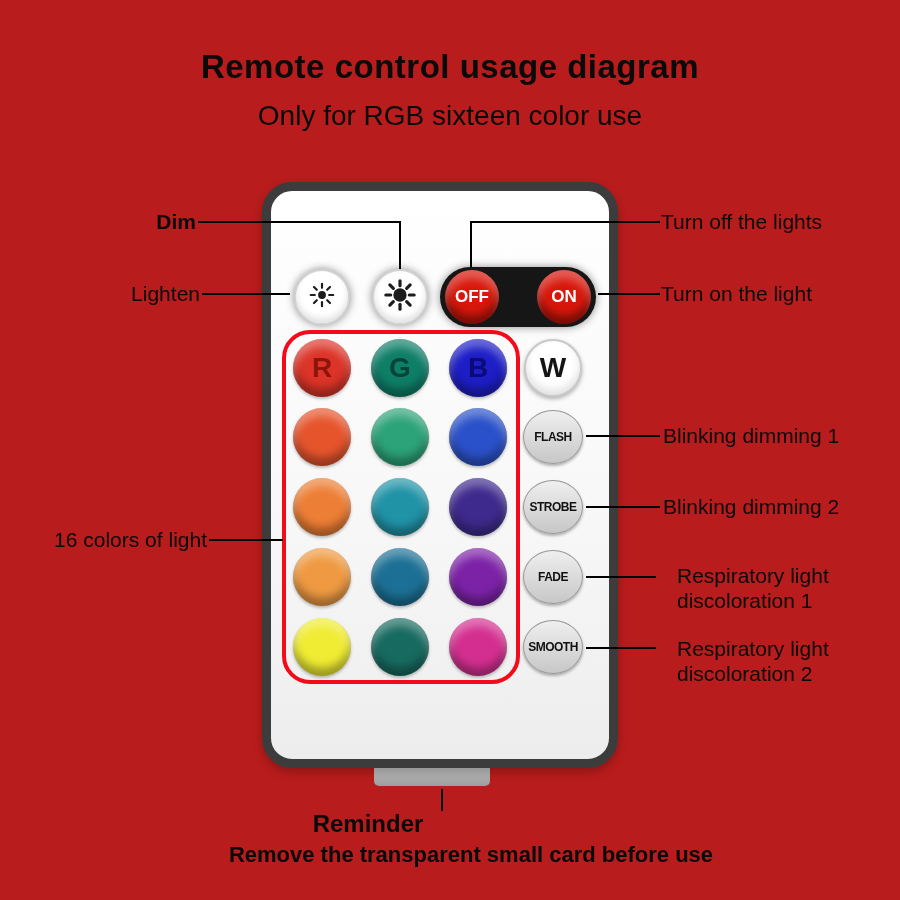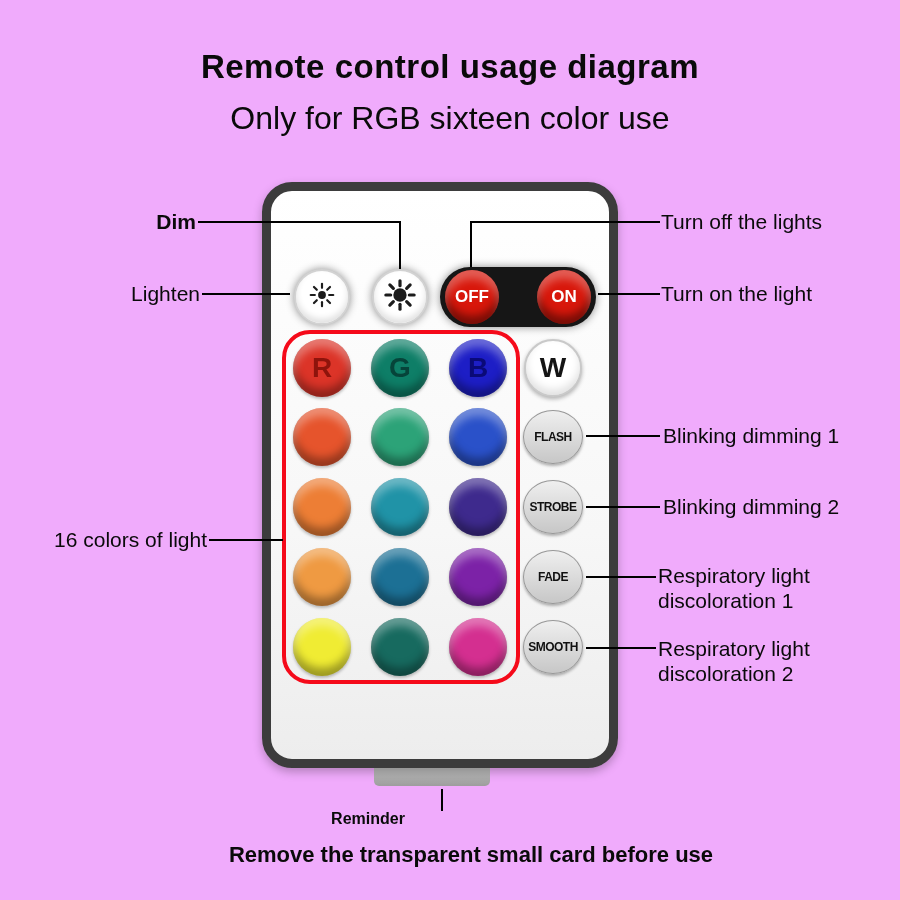--- a/index.html
+++ b/index.html
@@ -1,23 +1,23 @@
 <!DOCTYPE html>
 <html><head>
 <meta charset="utf-8">
 <style>
   html,body{margin:0;padding:0;background:#ffffff;}
   #stage{
-    position:relative;width:900px;height:900px;background:#f0abfc;
+    position:relative;width:900px;height:900px;background:#b91c1c;
     font-family:"Liberation Sans", sans-serif;color:#0a0a0a;overflow:hidden;
   }
   .title{position:absolute;top:48px;left:0;width:900px;text-align:center;
     font-size:33px;font-weight:bold;letter-spacing:.5px;}
   .subtitle{position:absolute;top:100px;left:0;width:900px;text-align:center;
-    font-size:32px;}
+    font-size:28px;}
   
   .remote{position:absolute;left:262px;top:182px;width:356px;height:586px;
     box-sizing:border-box;border:9px solid #3c3c3c;border-radius:30px;
     background:linear-gradient(180deg,#ffffff 0%,#f7f7f7 60%,#ededed 100%);
     box-shadow:0 4px 10px rgba(0,0,0,.25);}
   .card-tab{position:absolute;left:374px;top:766px;width:116px;height:20px;
     background:linear-gradient(180deg,#c2c2c2,#9d9d9d);border-radius:0 0 5px 5px;}
   
   .btn{position:absolute;width:58px;height:58px;border-radius:50%;
     display:flex;align-items:center;justify-content:center;
@@ -46,26 +46,26 @@
   .power-btn{width:54px;height:54px;border-radius:50%;
     display:flex;align-items:center;justify-content:center;color:#fff;
     font-weight:bold;font-size:17px;
     box-shadow:inset 0 9px 9px rgba(255,255,255,.3), inset 0 -8px 9px rgba(0,0,0,.45);}
   
   .grid-outline{position:absolute;left:282px;top:330px;width:238px;height:354px;
     box-sizing:border-box;border:4px solid #f50a1a;border-radius:28px;}
   
   .lbl{position:absolute;font-size:21px;white-space:nowrap;}
   .lbl.right-align{text-align:right;}
-  .lbl.two-line{line-height:25px;}
+  .lbl.two-line{line-height:25px;margin-left:19px;}
   
   .lh{position:absolute;height:2px;background:#000;}
   .lv{position:absolute;width:2px;background:#000;}
   .footer-reminder{position:absolute;top:810px;left:0;width:736px;text-align:center;
-    font-size:16px;font-weight:bold;}
+    font-size:24px;font-weight:bold;}
   .footer-note{position:absolute;top:842px;left:0;width:900px;text-align:center;
     font-size:22px;font-weight:bold;padding-left:21px;}
 </style>
 </head>
 <body>
 
 <div id="stage">
 
   <div class="title">Remote control usage diagram</div>
   <div class="subtitle">Only for RGB sixteen color use</div>

